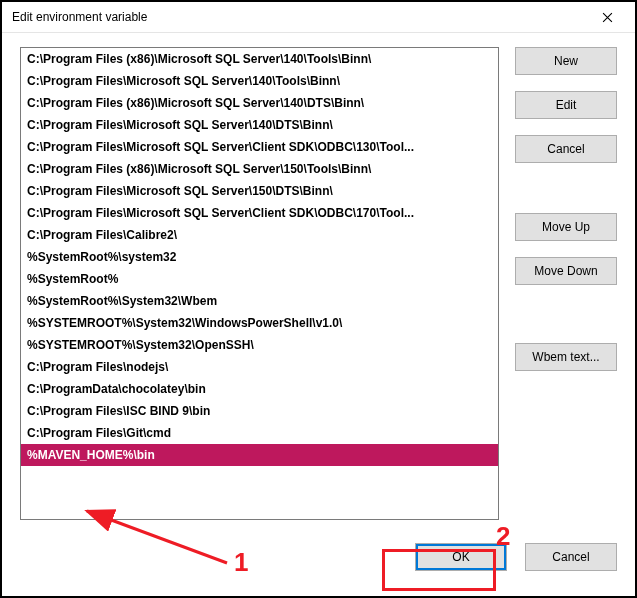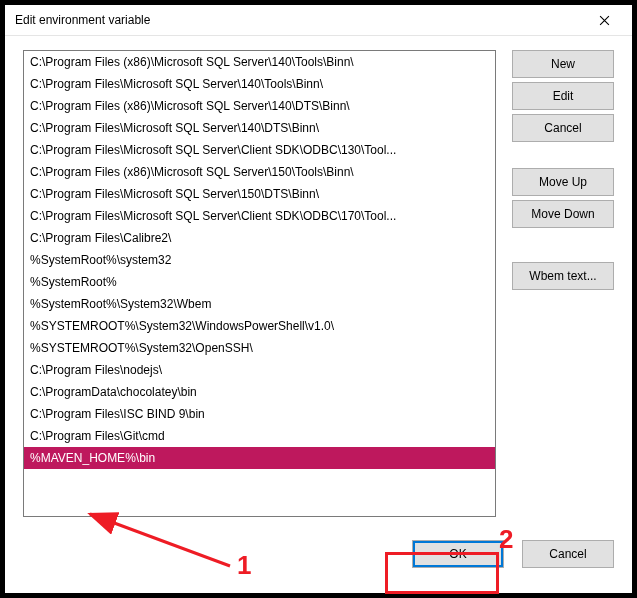--- a/index.html
+++ b/index.html
@@ -6,21 +6,21 @@
     margin: 0;
     padding: 0;
     font-family: "Segoe UI", Tahoma, sans-serif;
     font-size: 12px;
     background: #eceff1;
   }
   .window {
     width: 637px;
     height: 598px;
     background: #ffffff;
-    border: 5px solid #000000;
+    border: 2px solid #000000;
     box-sizing: border-box;
     position: relative;
     display: flex;
     flex-direction: column;
   }
   .titlebar {
     height: 30px;
     display: flex;
     align-items: center;
     padding: 0 8px 0 10px;
@@ -52,20 +52,21 @@
   .main-row {
     display: flex;
     gap: 16px;
     flex: 1 1 auto;
     min-height: 0;
   }
   .list-wrap {
     flex: 1 1 auto;
     min-height: 0;
     display: flex;
+    font-weight: bold;
   }
   .listbox {
     flex: 1 1 auto;
     border: 1px solid #7a7a7a;
     background: #fff;
     position: relative;
     overflow: hidden;
     display: flex;
   }
   .list-scroll {
@@ -91,21 +92,21 @@
   }
   .list-item.selected {
     background: #be185d;
     color: #fff;
   }
   .side-col {
     width: 102px;
     flex: 0 0 102px;
     display: flex;
     flex-direction: column;
-    gap: 4px;
+    gap: 16px;
   }
   .spacer-sm { height: 18px; }
   .spacer-med { height: 26px; }
   .win-btn {
     height: 28px;
     background: #e1e1e1;
     border: 1px solid #adadad;
     font-size: 12px;
     color: #000;
     cursor: default;

